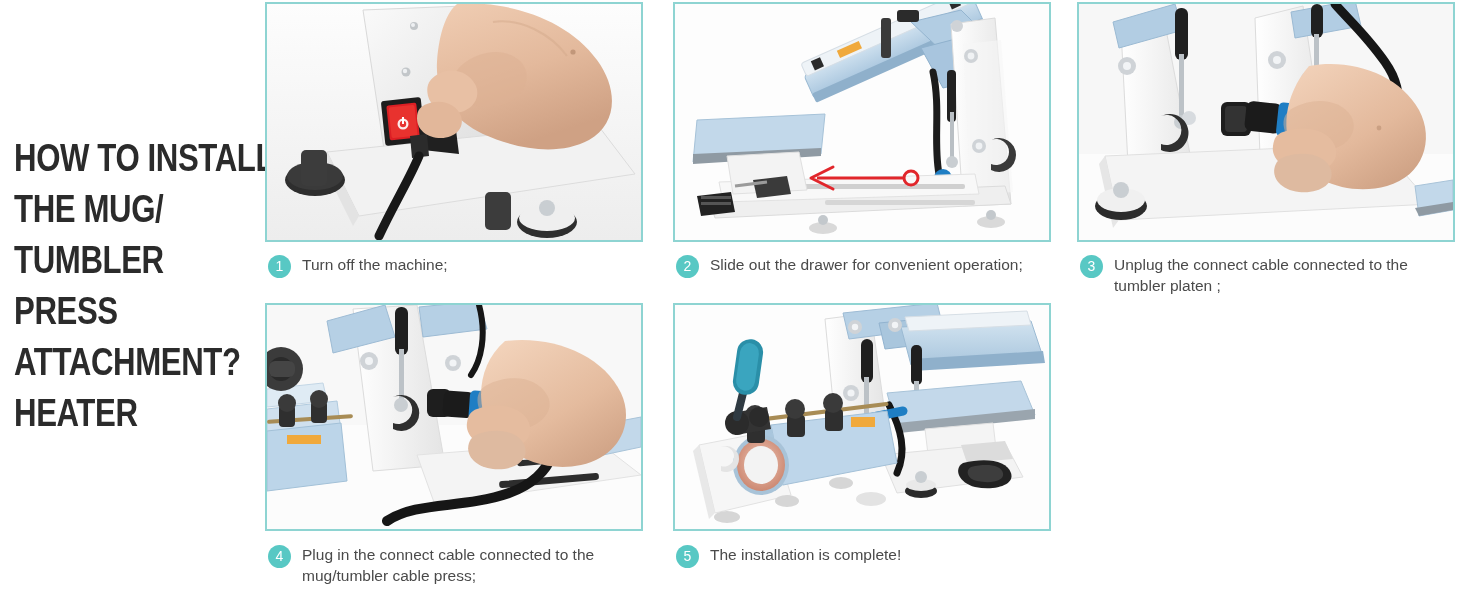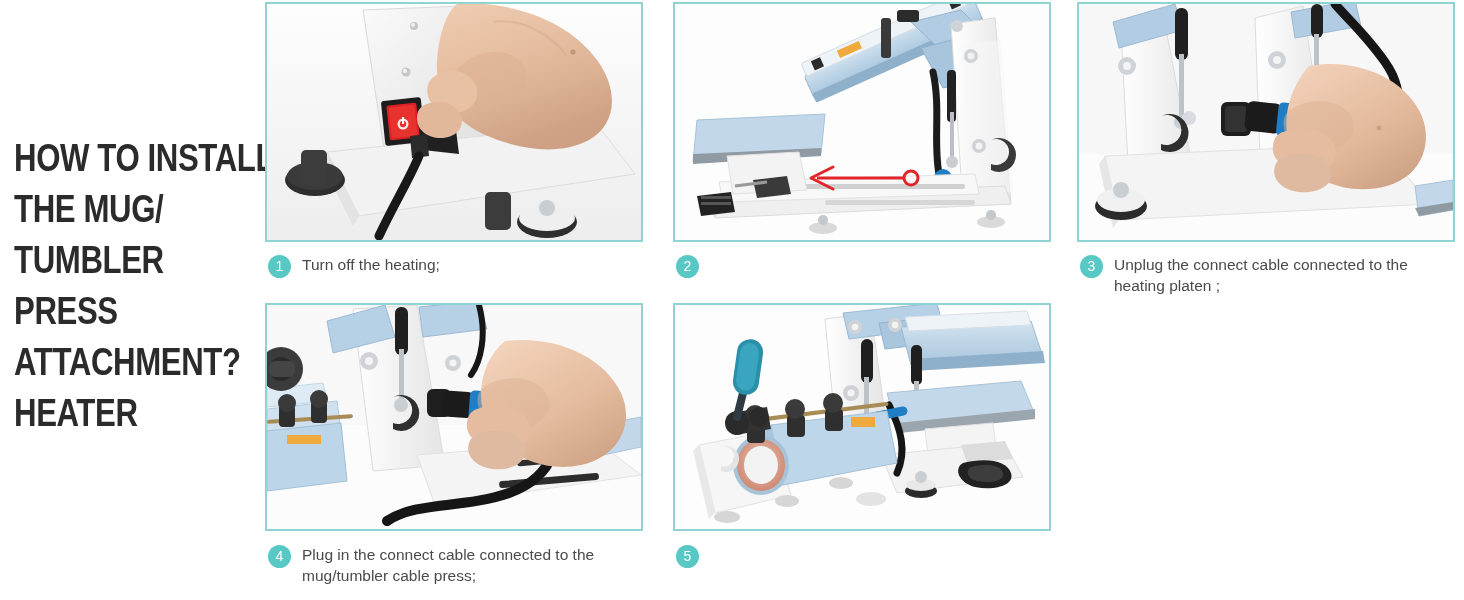--- a/index.html
+++ b/index.html
@@ -164,21 +164,21 @@
                  C 186 116, 168 90, 170 58 C 172 28, 180 8, 190 0 Z" fill="url(#g1skin)"></path>
         <path d="M196 60 C 214 46, 238 44, 252 56 C 264 66, 262 86, 246 96 C 228 108, 200 104, 190 90 C 183 79, 186 68, 196 60 Z" fill="#dcb193" opacity="0.55"></path>
         <path d="M168 72 C 182 62, 200 66, 208 80 C 214 91, 208 104, 194 108 C 178 112, 164 104, 161 92 C 159 83, 161 77, 168 72 Z" fill="#e8c0a4"></path>
         <path d="M160 100 C 174 94, 190 100, 194 112 C 198 124, 188 134, 174 134 C 160 134, 150 126, 150 114 C 150 106, 154 102, 160 100 Z" fill="#e2b79a"></path>
         <path d="M226 18 C 254 14, 284 30, 300 52" stroke="#d4a98b" stroke-width="2" fill="none" opacity="0.5"></path>
         <circle cx="306" cy="48" r="2.6" fill="#b98e72" opacity="0.8"></circle>
       </svg>
     </div>
     <div class="caption">
       <div class="num">1</div>
-      <div class="cap-text">Turn off the heating;</div>
+      <div class="cap-text">Turn off the machine;</div>
     </div>
   </div>
 
   <div class="step" id="step2">
     <div class="photo">
       <div class="scene"></div>
       <svg class="artwork" viewBox="0 0 374 236" preserveAspectRatio="none">
         <defs>
           <linearGradient id="g2bl" x1="0" y1="0" x2="0" y2="1">
             <stop offset="0%" stop-color="#cfe1ef"></stop>
@@ -246,20 +246,21 @@
 
         <g>
           <circle cx="236" cy="174" r="7" fill="none" stroke="#e1262b" stroke-width="3"></circle>
           <line x1="228" y1="174" x2="142" y2="174" stroke="#e1262b" stroke-width="3"></line>
           <polyline points="158,163 136,174 158,185" fill="none" stroke="#e1262b" stroke-width="3" stroke-linecap="round" stroke-linejoin="round"></polyline>
         </g>
       </svg>
     </div>
     <div class="caption">
       <div class="num">2</div>
+      <div class="cap-text">Slide out the drawer for convenient operation;</div>
     </div>
   </div>
 
   <div class="step" id="step3">
     <div class="photo">
       <div class="scene"></div>
       <svg class="artwork" viewBox="0 0 374 236" preserveAspectRatio="none">
         <defs>
           <linearGradient id="g3skin" x1="0.1" y1="0" x2="0.8" y2="1">
             <stop offset="0%" stop-color="#f2d2ba"></stop>
@@ -324,21 +325,21 @@
         <path d="M208 152 C 228 146, 248 152, 252 166 C 256 180, 240 190, 220 188 C 202 186, 192 174, 196 162 C 198 156, 202 154, 208 152 Z" fill="#debaa0"></path>
         <circle cx="300" cy="124" r="2.4" fill="#c49a7d" opacity="0.8"></circle>
 
         <ellipse cx="42" cy="202" rx="26" ry="14" fill="#2b2b2b"></ellipse>
         <ellipse cx="42" cy="196" rx="24" ry="12" fill="#f0f0f0"></ellipse>
         <circle cx="42" cy="186" r="8" fill="#c9ced2"></circle>
       </svg>
     </div>
     <div class="caption">
       <div class="num">3</div>
-      <div class="cap-text">Unplug the connect cable connected to the heating platen ;</div>
+      <div class="cap-text">Unplug the connect cable connected to the tumbler platen ;</div>
     </div>
   </div>
 
   <div class="step" id="step4">
     <div class="photo">
       <div class="scene"></div>
       <svg class="artwork" viewBox="0 0 374 224" preserveAspectRatio="none">
         <defs>
           <linearGradient id="g4skin" x1="0.1" y1="0" x2="0.8" y2="1">
             <stop offset="0%" stop-color="#f3d4bc"></stop>
@@ -504,16 +505,17 @@
         <rect x="60" y="34" width="26" height="56" rx="13" transform="rotate(8 73 62)" fill="#2a8fa8"></rect>
         <rect x="63" y="38" width="19" height="48" rx="10" transform="rotate(8 73 62)" fill="#3aa5bf"></rect>
 
         <ellipse cx="52" cy="212" rx="13" ry="6" fill="#d6d6d6"></ellipse>
         <ellipse cx="112" cy="196" rx="12" ry="6" fill="#d6d6d6"></ellipse>
         <ellipse cx="166" cy="178" rx="12" ry="6" fill="#d6d6d6"></ellipse>
       </svg>
     </div>
     <div class="caption">
       <div class="num">5</div>
+      <div class="cap-text">The installation is complete!</div>
     </div>
   </div>
 
 </div>
 
 </body></html>

